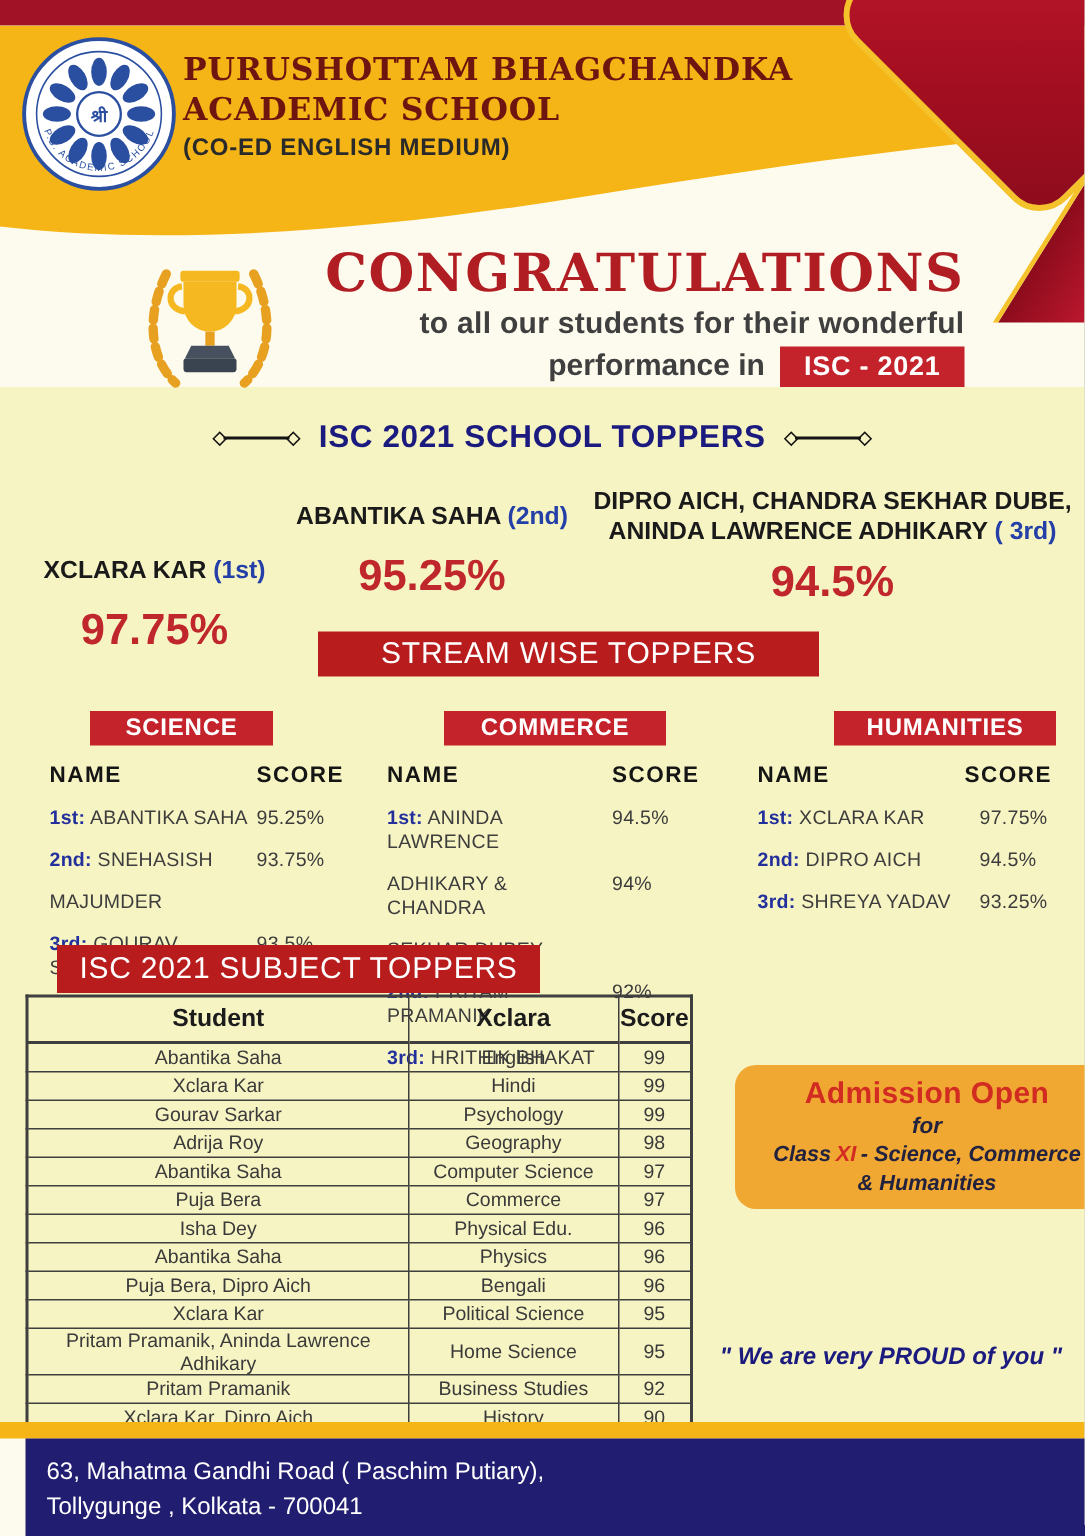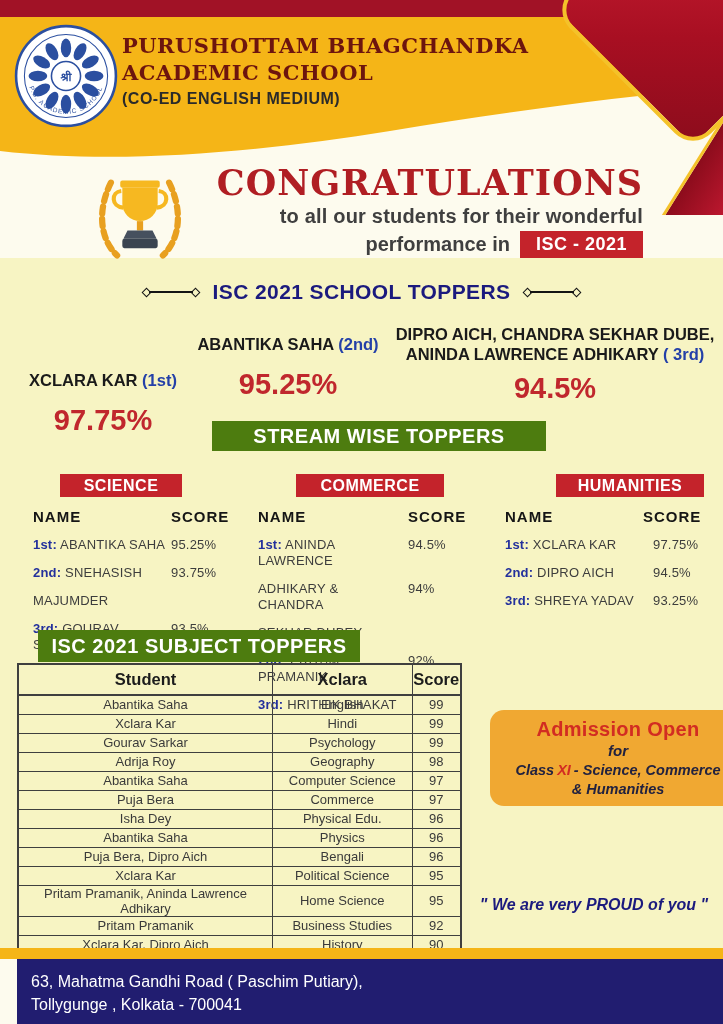--- a/index.html
+++ b/index.html
@@ -45,21 +45,21 @@
 
   .topper { position:absolute; text-align:center; z-index:3; }
   .topper .nm { font-size:16.5px; font-weight:bold; color:#1a1a1a; line-height:20px; }
   .topper .rk { color:#2440a8; }
   .topper .sc { font-size:29px; font-weight:bold; color:#c0272d; margin-top:14px; }
   .t1 { top:334px; left:8px;  width:190px;margin-top:36px; }
   .t2 { top:334px; left:188px; width:200px; }
   .t3 { top:324px; left:390px; width:330px; }
   .t3 .sc { margin-top:8px; }
 
-  .greenbar { position:absolute; background:#4d7c0f; color:#fff; font-weight:bold;
+  .greenbar { position:absolute; background:#b91c1c; color:#fff; font-weight:normal;
      display:flex; align-items:center; justify-content:center; letter-spacing:.5px; z-index:3; }
   .gb1 { top:421px; left:212px; width:334px; height:30px; font-size:20px; }
   .gb2 { top:630px; left:38px;  width:322px; height:32px; font-size:20px; }
 
   .redbar { position:absolute; background:#c4232b; color:#fff; font-weight:bold; font-size:16px;
      display:flex; align-items:center; justify-content:center; letter-spacing:.5px; height:23px; z-index:3; }
   .rb-sci { top:474px; left:60px;  width:122px; }
   .rb-com { top:474px; left:296px; width:148px; }
   .rb-hum { top:474px; left:556px; width:148px; }
 

